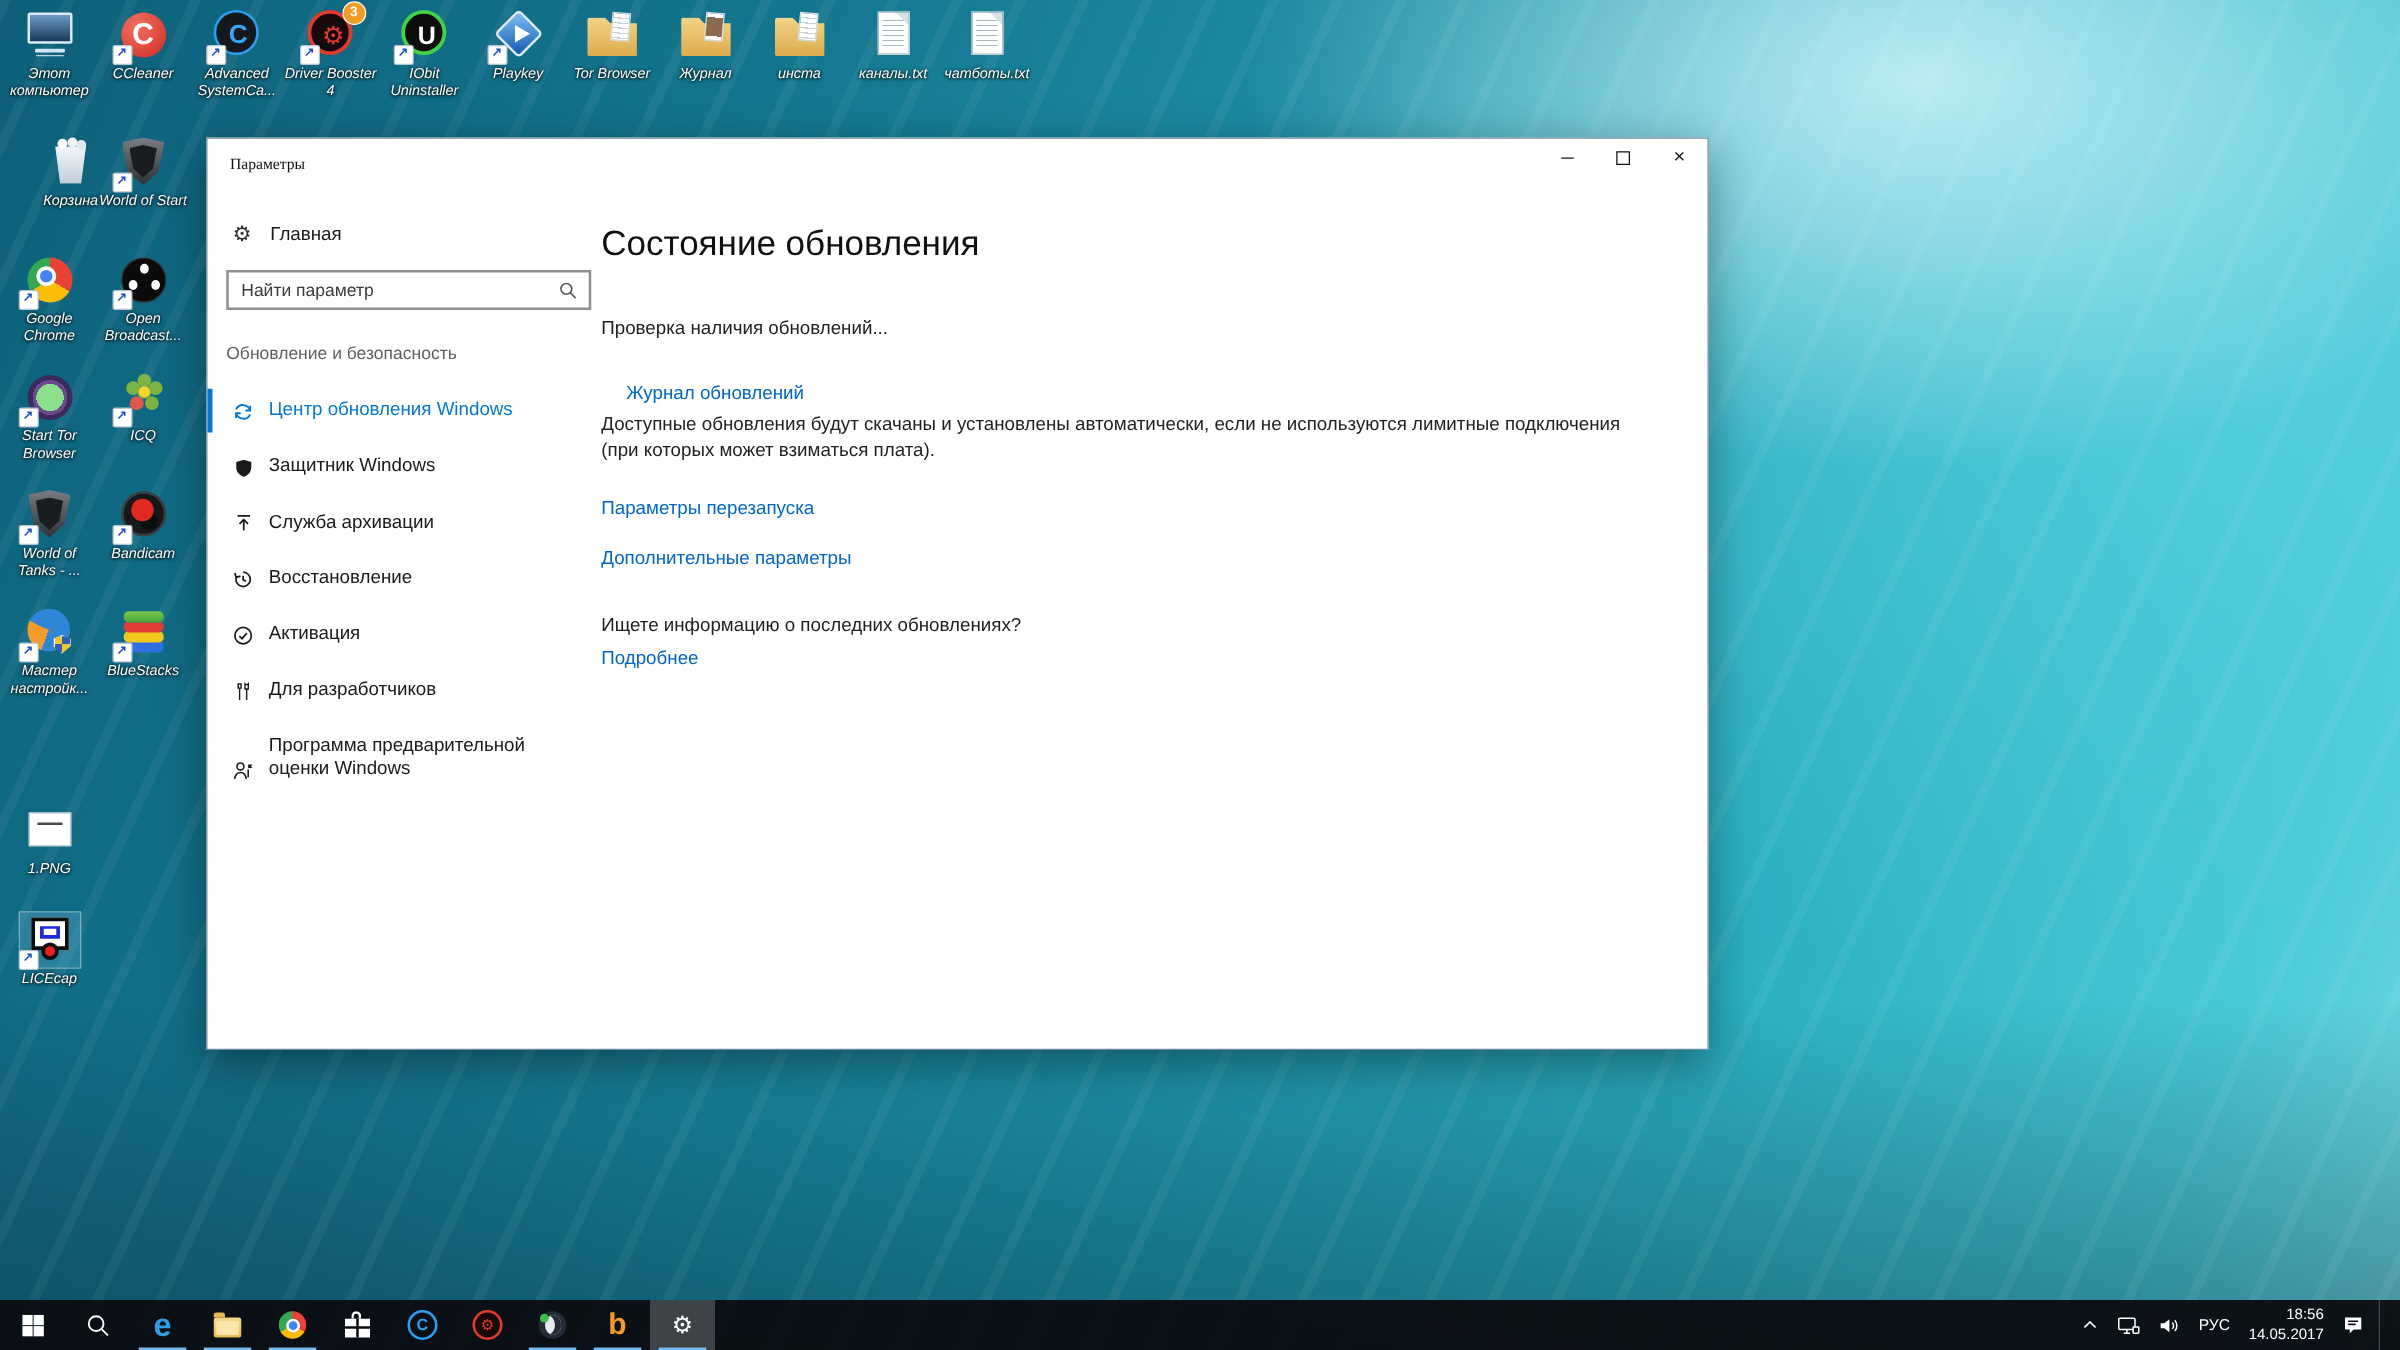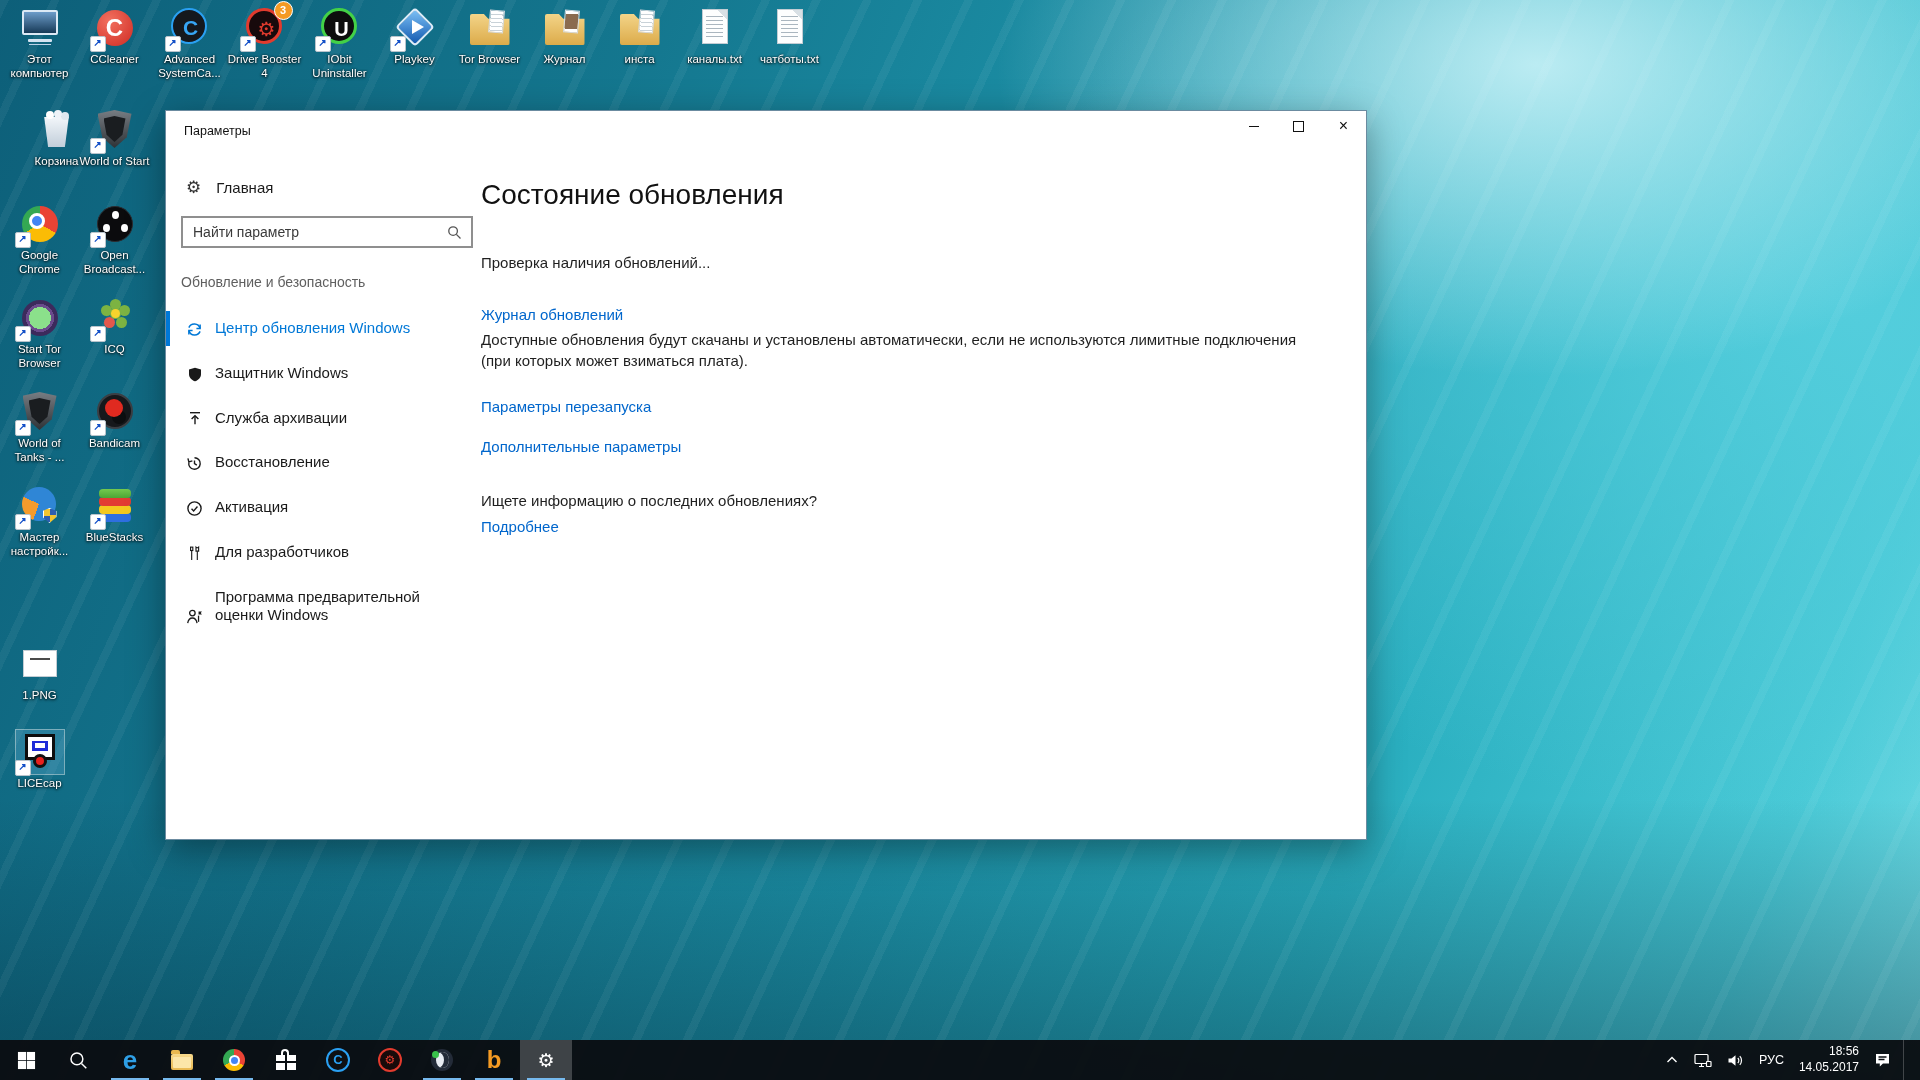--- a/index.html
+++ b/index.html
@@ -15,21 +15,21 @@
     background:repeating-linear-gradient(115deg,rgba(255,255,255,.05) 0 8px,rgba(255,255,255,0) 8px 46px),
                linear-gradient(to top,rgba(4,42,58,.45),rgba(4,42,58,0) 26%);}
   
   .top-row{position:absolute;left:2px;top:6px;display:flex;}
   .desk-cell{width:75px;text-align:center;cursor:default;}
   .desk-cell.abs{position:absolute;}
   .desk-cell.focused .di{outline:1px solid rgba(255,255,255,.45);background:rgba(120,190,230,.25);}
   .di{position:relative;width:48px;height:44px;margin:0 auto;}
   .di::before,.di::after{content:"";position:absolute;box-sizing:border-box;}
   .di-label{margin-top:3px;font-size:11.5px;line-height:1.18;color:#fff;
-    text-shadow:0 1px 3px rgba(0,0,0,.95),0 0 2px rgba(0,0,0,.7);word-wrap:break-word;}
+    text-shadow:0 1px 3px rgba(0,0,0,.95),0 0 2px rgba(0,0,0,.7);word-wrap:break-word;font-style:italic;}
   .sc{position:absolute;left:-1px;bottom:-2px;width:14px;height:14px;background:#fff;
     border:1px solid #b9c4cc;border-radius:2px;color:#1450c8;font:700 10px/12px "Liberation Sans",sans-serif;
     text-align:center;z-index:3;}
   .badge{position:absolute;right:-4px;top:-5px;width:17px;height:17px;border-radius:50%;background:#f59a23;
     color:#fff;font:700 11px/17px "Liberation Sans",sans-serif;text-align:center;border:1px solid #fff;z-index:3;}
   
   .ic-this-pc::before{left:6px;top:4px;width:36px;height:25px;background:linear-gradient(#6d9cc9,#173a57);
     border:2px solid #dce9f5;border-radius:2px;}
   .ic-this-pc::after{left:12px;top:33px;width:24px;height:3px;background:#d5e4f2;border-radius:1px;
     box-shadow:0 4px 0 -1px #bdd3e8;}
@@ -94,21 +94,21 @@
   .ic-image-file::after{left:14px;top:16px;width:20px;height:2px;background:#4a4a4a;
     box-shadow:-2px 8px 0 -1px #dba3a3,7px 8px 0 -1px #dba3a3;}
   .ic-licecap::before{left:9px;top:4px;width:30px;height:26px;border:3px solid #0d0d0d;
     background-color:#fff;background-image:linear-gradient(#fff,#fff),linear-gradient(#1d2bd8,#1d2bd8);
     background-size:10px 5px,16px 10px;background-position:center 38%,center 38%;background-repeat:no-repeat;}
   .ic-licecap::after{left:17px;top:24px;width:14px;height:14px;border-radius:50%;background:#e8211d;border:3px solid #111;}
   
   .win{position:absolute;left:165px;top:110px;width:1200px;height:728px;background:#fff;
     border:1px solid #6b8ba0;box-shadow:0 10px 34px rgba(0,0,0,.38);}
   .titlebar{position:relative;height:40px;}
-  .win-title{position:absolute;left:18px;top:13px;font-size:12.5px;color:#111;}
+  .win-title{position:absolute;left:18px;top:13px;font-size:12.5px;color:#111;font-family:Liberation Serif, serif;}
   .win-controls{position:absolute;right:0;top:0;display:flex;}
   .wc{width:45px;height:30px;display:flex;align-items:center;justify-content:center;color:#111;}
   .wc-min{width:10px;height:1px;background:#111;display:block;}
   .wc-max{width:9px;height:9px;border:1px solid #111;display:block;}
   .wc-x{font-size:16px;line-height:1;}
   
   .sidebar{position:absolute;left:0;top:40px;width:315px;bottom:0;}
   .home-row{display:flex;align-items:center;gap:15px;margin:28px 0 0 20px;font-size:15px;color:#1a1a1a;}
   .gear-glyph{font-size:17px;color:#333;line-height:1;}
   .searchbox{position:relative;margin:20px 0 0 15px;width:292px;height:32px;border:2px solid #8f8f8f;
@@ -126,21 +126,21 @@
   .nav-item.selected{color:#0078d7;}
   .nav-item.selected::before{content:"";position:absolute;left:0;top:5px;bottom:5px;width:4px;background:#0078d7;}
   
   .main{position:absolute;left:315px;top:40px;width:855px;color:#1f1f1f;}
   .main h1{margin:26px 0 0 0;font-size:28px;line-height:36px;font-weight:300;color:#111;}
   .main h2{margin:36px 0 0 0;font-size:24px;line-height:32px;font-weight:300;color:#111;}
   .status{margin:40px 0 0 0;font-size:15px;line-height:20px;}
   .body-text{margin:4px 0 0 0;font-size:15px;line-height:21px;max-width:820px;}
   .info-text{margin:34px 0 0 0;font-size:15px;line-height:20px;}
   a.link{display:block;color:#0066cc;font-size:15px;line-height:20px;text-decoration:none;cursor:pointer;}
-  .link-journal{margin-top:32px;}
+  .link-journal{margin-top:32px;margin-left:20px;}
   .main-links a.link{margin-top:20px;}
   .main-links a.link:first-child{margin-top:26px;}
   .link-more{margin-top:6px;}
   
   .taskbar{position:absolute;left:0;right:0;bottom:0;height:40px;background:rgba(10,14,18,.96);
     display:flex;align-items:stretch;z-index:10;}
   .tb-left{display:flex;}
   .tb-cell{position:relative;width:52px;display:flex;align-items:center;justify-content:center;}
   .tb-cell.active{background:#3e4ink44;background:#3e4347;}
   .tb-underline{position:absolute;left:7px;right:7px;bottom:0;height:2px;background:#76b9ed;}

